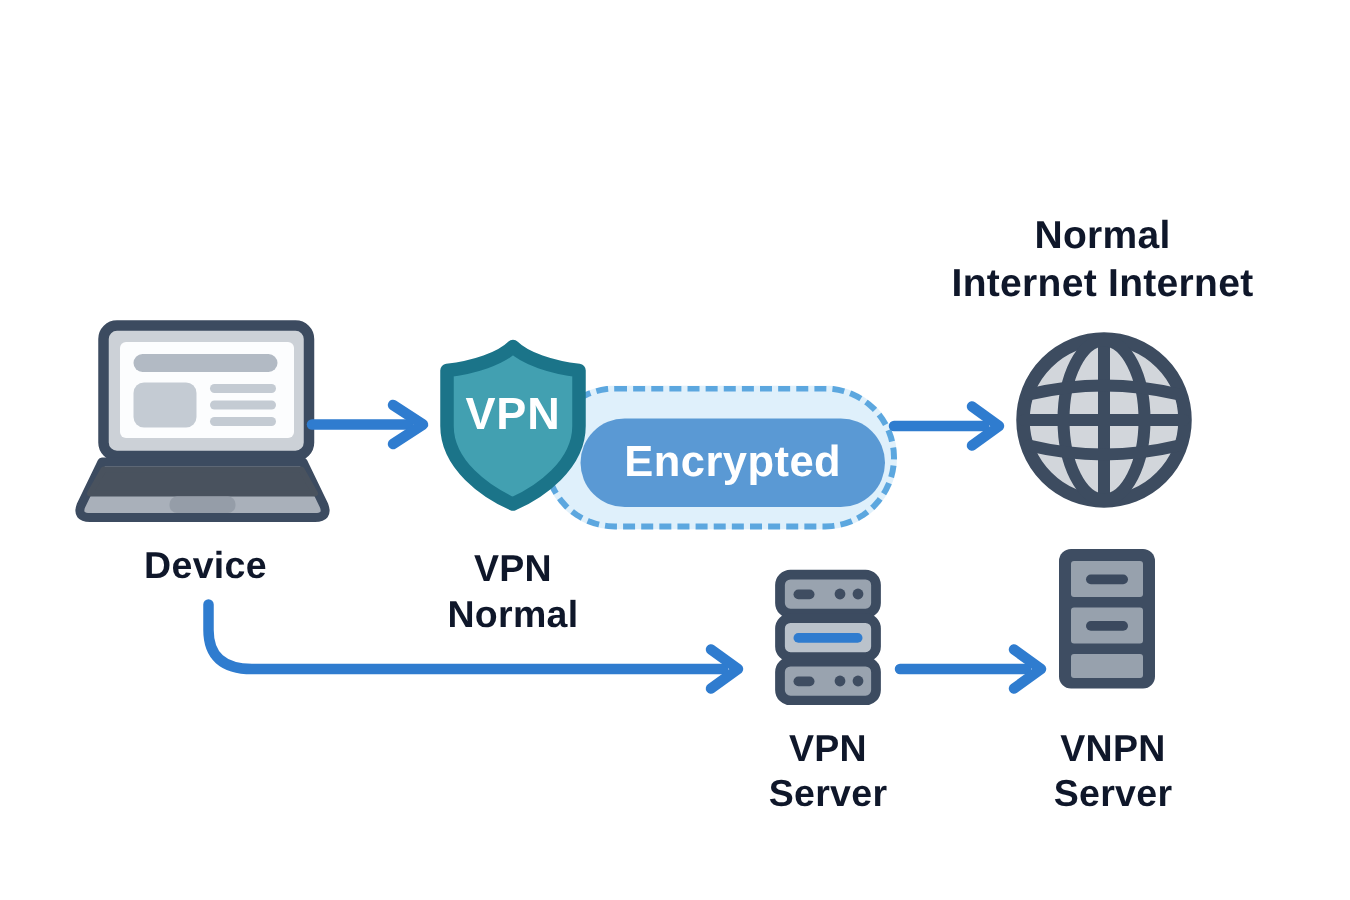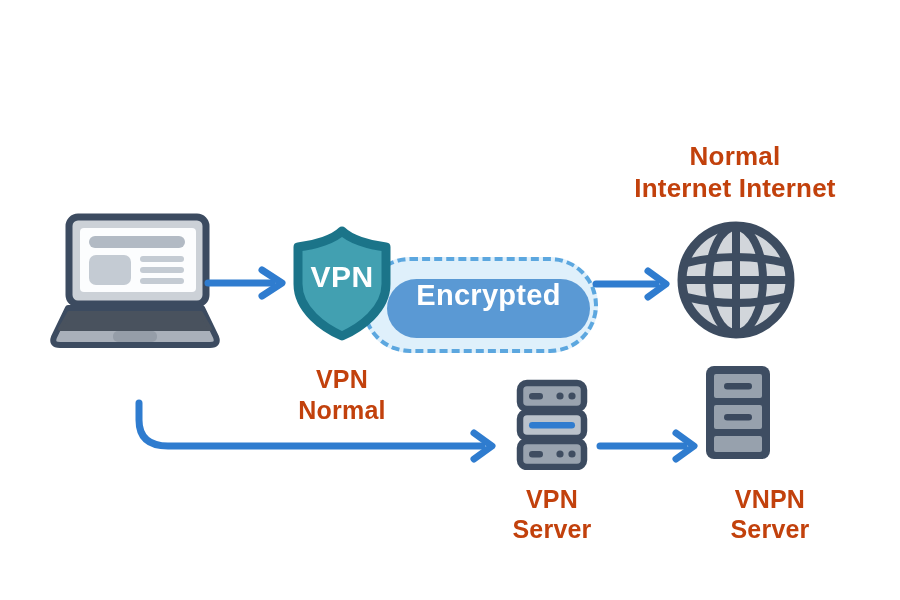--- a/index.html
+++ b/index.html
@@ -2,38 +2,38 @@
 <html><head>
 <meta charset="utf-8">
 <style>
   html,body { margin:0; padding:0; background:#ffffff; }
   .canvas {
     position:relative; width:900px; height:600px; background:#ffffff;
     font-family:"Liberation Sans", sans-serif; overflow:hidden;
   }
   .abs { position:absolute; }
   .label {
-    position:absolute; font-weight:700; color:#c2410c; text-align:center;
+    position:absolute; font-weight:700; color:#0f172a; text-align:center;
     letter-spacing:0.2px;
   }
   .device-label   { left:57px;  top:363px; width:160px; font-size:25px; }
   .client-label   { left:272px; top:364px; width:140px; font-size:25px; line-height:31px; }
   .internet-label { left:615px; top:140px; width:240px; font-size:26px; line-height:32px; }
   .vpnserver-label{ left:482px; top:484px; width:140px; font-size:25px; line-height:30px; }
-  .vnpn-label     { left:700px; top:484px; width:140px; font-size:25px; line-height:30px; }
+  .vnpn-label     { left:672px; top:484px; width:140px; font-size:25px; line-height:30px; }
 
   .capsule {
     position:absolute; left:362px; top:257px; width:236px; height:96px;
     box-sizing:border-box; border:4px dashed #5ca7df; border-radius:48px;
     background:#dff0fb;
   }
   .pill {
     position:absolute; left:21px; top:18px; width:203px; height:59px;
     border-radius:30px; background:#5a99d4;
-    display:flex; justify-content:center;
+    display:flex; align-items:center; justify-content:center;
     color:#ffffff; font-weight:700; font-size:29px; letter-spacing:0.3px;
   }
   .laptop { left:47px; top:210px; width:176px; height:142px; }
   .shield { left:289px; top:226px; width:106px; height:115px; }
   .shield-text {
     position:absolute; left:0; top:34px; width:106px; text-align:center;
     color:#ffffff; font-weight:700; font-size:30px; letter-spacing:0.5px;
   }
   .globe  { left:677px; top:221px; width:118px; height:118px; }
   .rack   { left:516px; top:379px; width:72px;  height:91px;  }
@@ -59,20 +59,21 @@
       <rect x="42" y="26" width="96" height="12" rx="6" fill="#b2bac4"></rect>
       <rect x="42" y="45" width="42" height="30" rx="7" fill="#c4cbd3"></rect>
       <rect x="93" y="46" width="44" height="6" rx="3" fill="#c4cbd3"></rect>
       <rect x="93" y="57" width="44" height="6" rx="3" fill="#c4cbd3"></rect>
       <rect x="93" y="68" width="44" height="6" rx="3" fill="#c4cbd3"></rect>
       <path d="M21,98 H155 L169,127 Q172,135 163,135 H13 Q4,135 7,127 Z" fill="#a9b0ba" stroke="#3c4b60" stroke-width="6" stroke-linejoin="round"></path>
       <path d="M22,103 H154 L163,119 H13 Z" fill="#49525e" stroke="#49525e" stroke-width="4" stroke-linejoin="round"></path>
       <rect x="66" y="121" width="44" height="11" rx="5" fill="#959da8"></rect>
     </svg>
   </div>
+  <div class="label device-label">Device</div>
 
   <div class="abs shield">
     <svg width="106" height="115" viewBox="0 0 106 115">
       <path d="M53 5 C 45 13, 27 19, 9 21 L9 58 C 9 84, 35 102, 53 110 C 71 102, 97 84, 97 58 L97 21 C 79 19, 61 13, 53 5 Z" fill="#42a0b1" stroke="#1b7489" stroke-width="9" stroke-linejoin="round"></path>
     </svg>
     <div class="shield-text">VPN</div>
   </div>
   <div class="label client-label">
     <div>VPN</div>
     <div>Normal</div>

